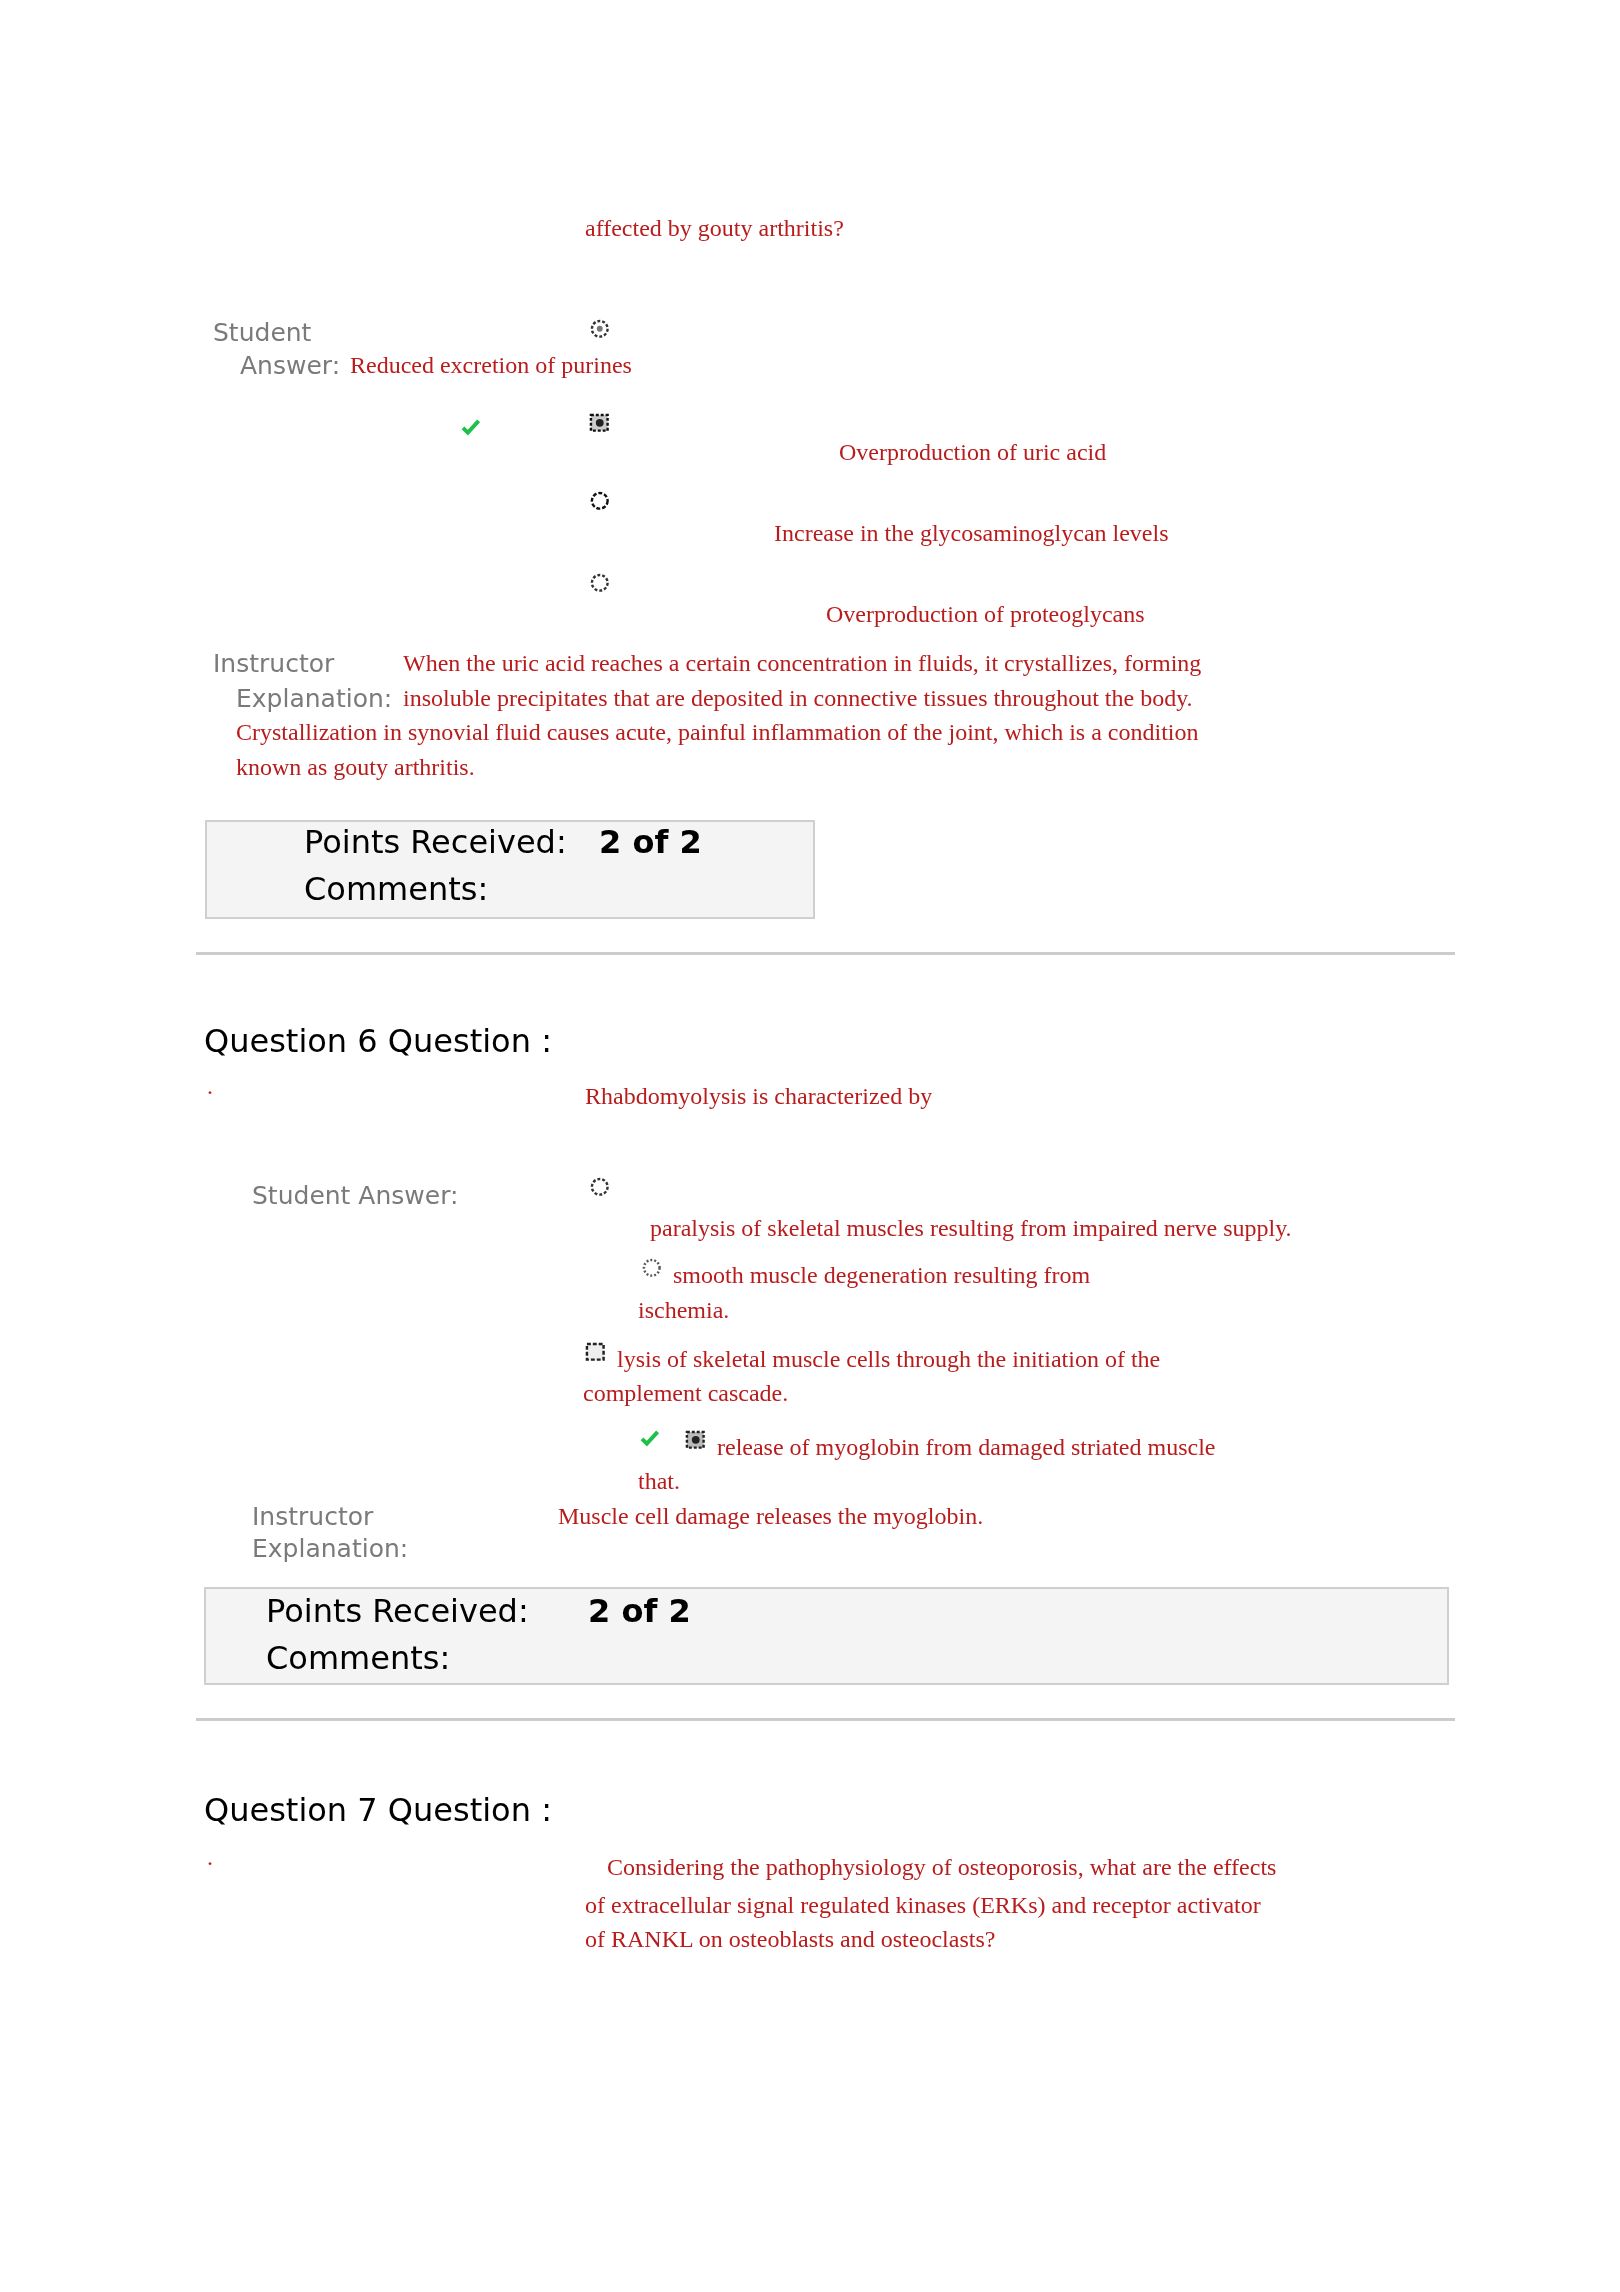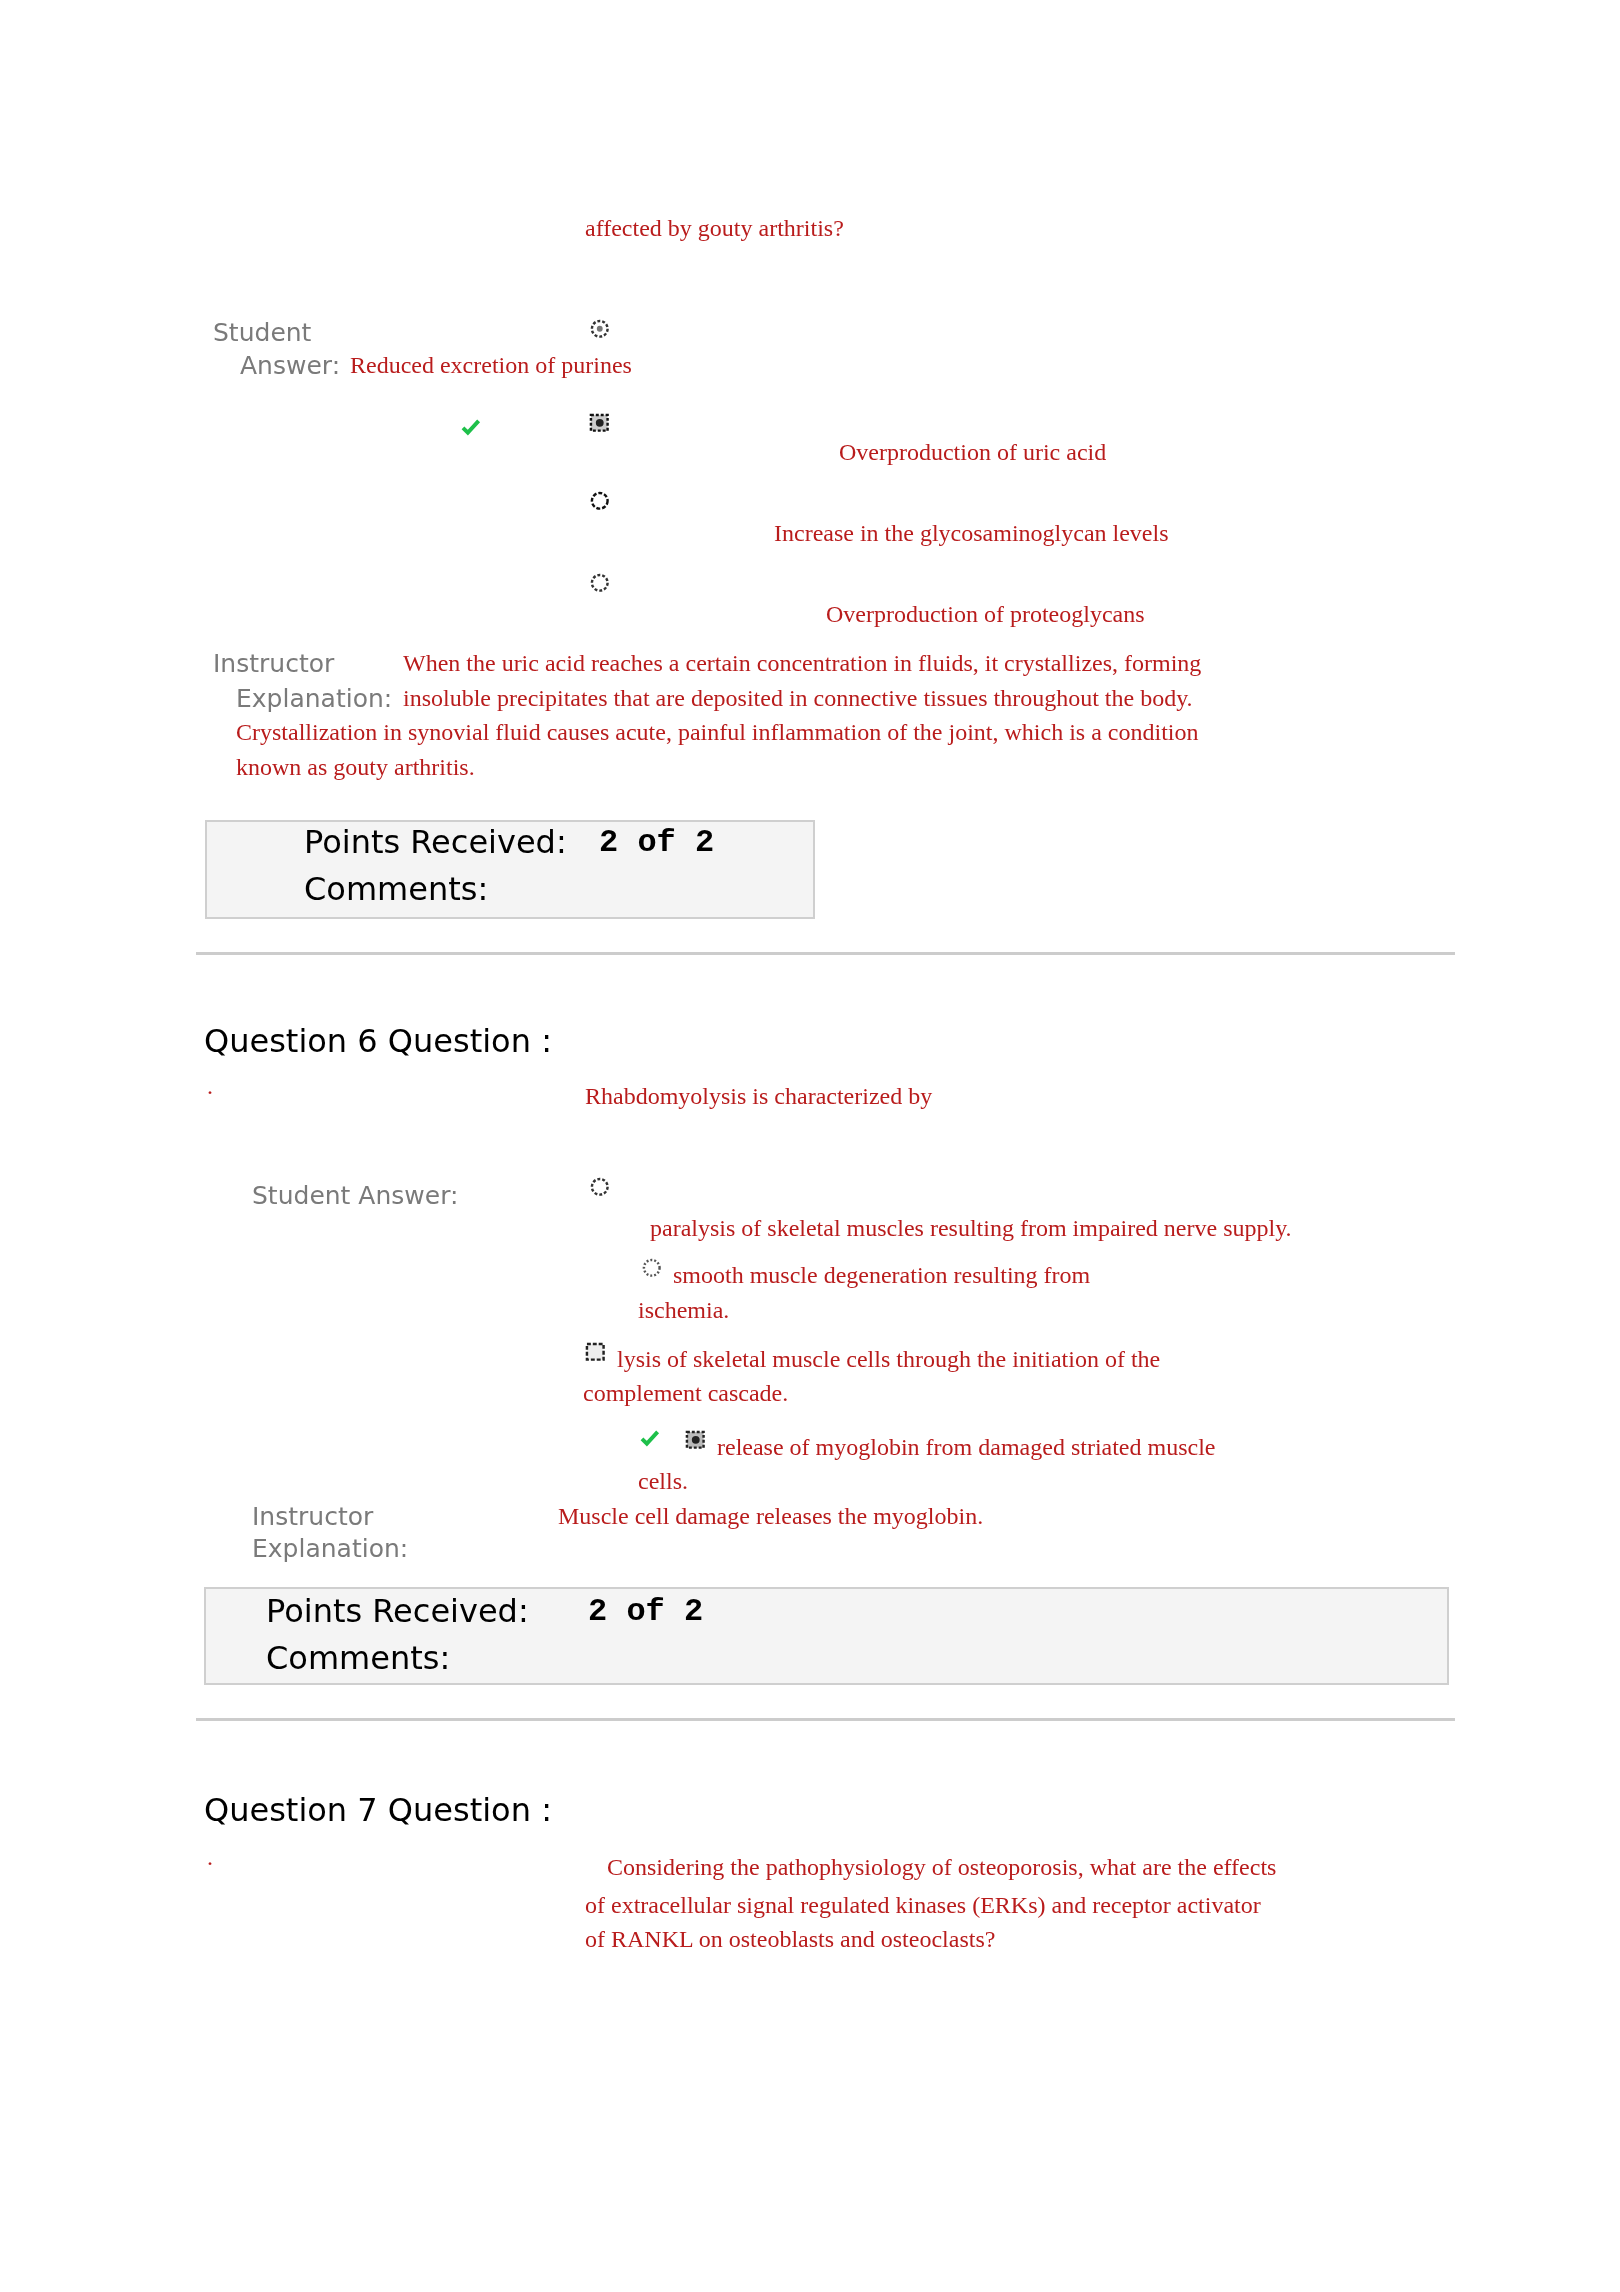--- a/index.html
+++ b/index.html
@@ -1,21 +1,21 @@
 <!DOCTYPE html>
 <html><head>
 <meta charset="utf-8">
 <style>
   html, body { margin:0; padding:0; background:#ffffff; }
   body { width:1620px; height:2293px; position:relative; overflow:hidden; }
   .abs { position:absolute; white-space:nowrap; }
   .content { font-family:Liberation Serif, serif; font-size:24px; color:#b91c1c; line-height:33px; }
   .label { font-family:"DejaVu Sans", sans-serif; font-size:25px; color:#7a7a7a; line-height:33px; }
   .plain { font-family:"DejaVu Sans", sans-serif; font-size:32px; color:#000; line-height:33px; }
-  .bold { font-weight:bold;font-family:Liberation Mono, monospace; }
+  .bold { font-weight:bold; }
   .radio-icon { position:absolute; width:23.5px; height:21.6px; }
   .check-icon { position:absolute; width:19.6px; height:17.6px; }
   .points-box { position:absolute; background:#f4f4f4; border:2.9px solid #cfcfcf; box-sizing:border-box; }
   .divider { position:absolute; height:2.9px; background:#cccccc; }
 </style>
 </head>
 <body>
 
 <div>
   <div class="abs content" style="left:585px; top:212px;">affected by gouty arthritis?</div>
@@ -89,21 +89,21 @@
   <div class="abs content" style="left:583px; top:1377px;">complement cascade.</div>
 
   <svg class="check-icon" style="left:640px; top:1429px;" viewBox="0 0 20 18">
     <path d="M2 10 L7 15 L18 3" fill="none" stroke="#1ec04a" stroke-width="4"></path>
   </svg>
   <svg class="radio-icon" style="left:684px; top:1429px;" viewBox="0 0 24 22">
     <rect x="3" y="3" width="17" height="16" fill="#bbb" stroke="#222" stroke-width="2.5" stroke-dasharray="3 2"></rect>
     <circle cx="12" cy="11" r="4" fill="#222"></circle>
   </svg>
   <div class="abs content" style="left:717px; top:1431px;">release of myoglobin from damaged striated muscle</div>
-  <div class="abs content" style="left:638px; top:1465px;">cells.</div>
+  <div class="abs content" style="left:638px; top:1465px;">that.</div>
 
   <div class="abs label" style="left:252px; top:1500px;">Instructor</div>
   <div class="abs label" style="left:252px; top:1532px;">Explanation:</div>
   <div class="abs content" style="left:542px; top:1500px;margin-left:16px;">Muscle cell damage releases the myoglobin.</div>
 
   <div class="points-box" style="left:204px; top:1587px; width:1245px; height:98px;"></div>
   <div class="abs plain" style="left:266px; top:1595px;">Points Received:</div>
   <div class="abs plain bold" style="left:588px; top:1595px;">2 of 2</div>
   <div class="abs plain" style="left:266px; top:1642px;">Comments:</div>
 </div>

